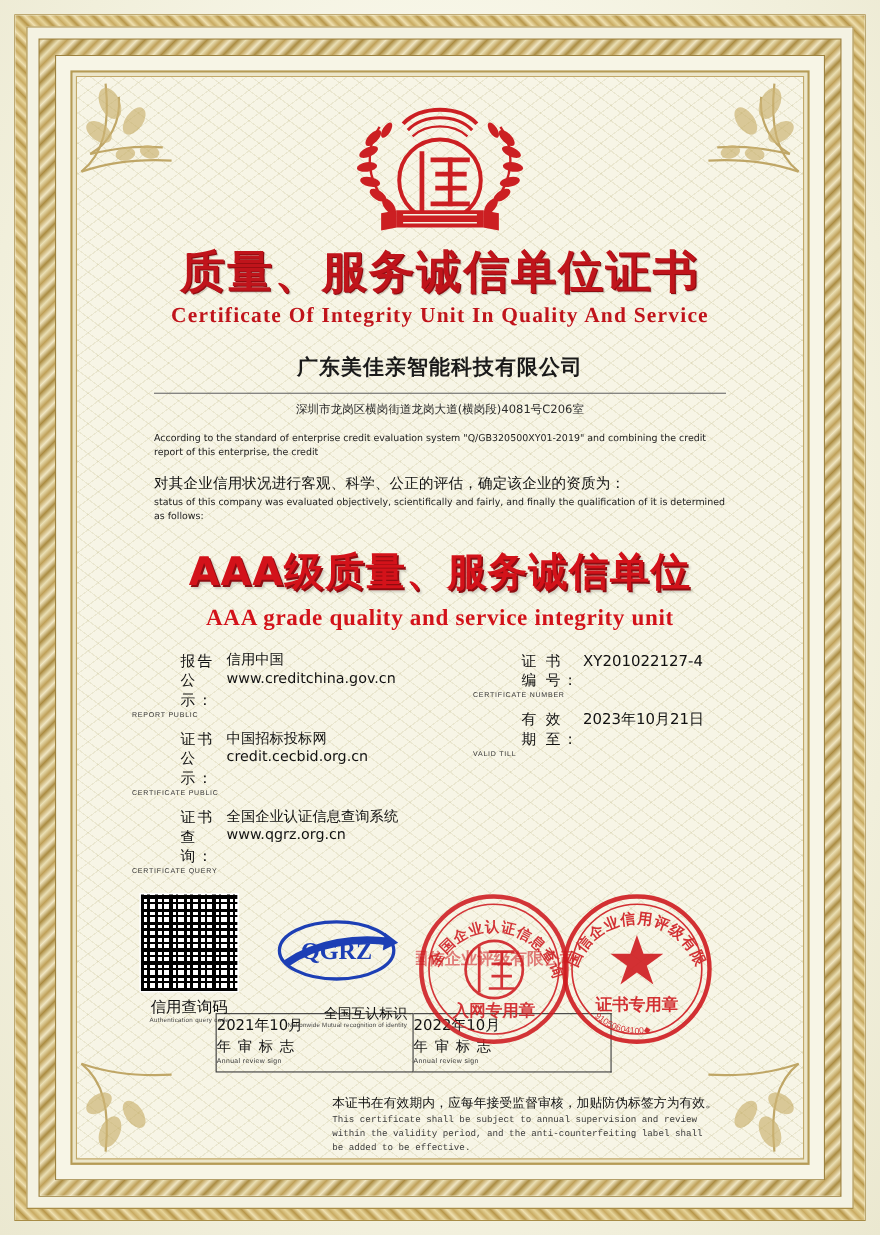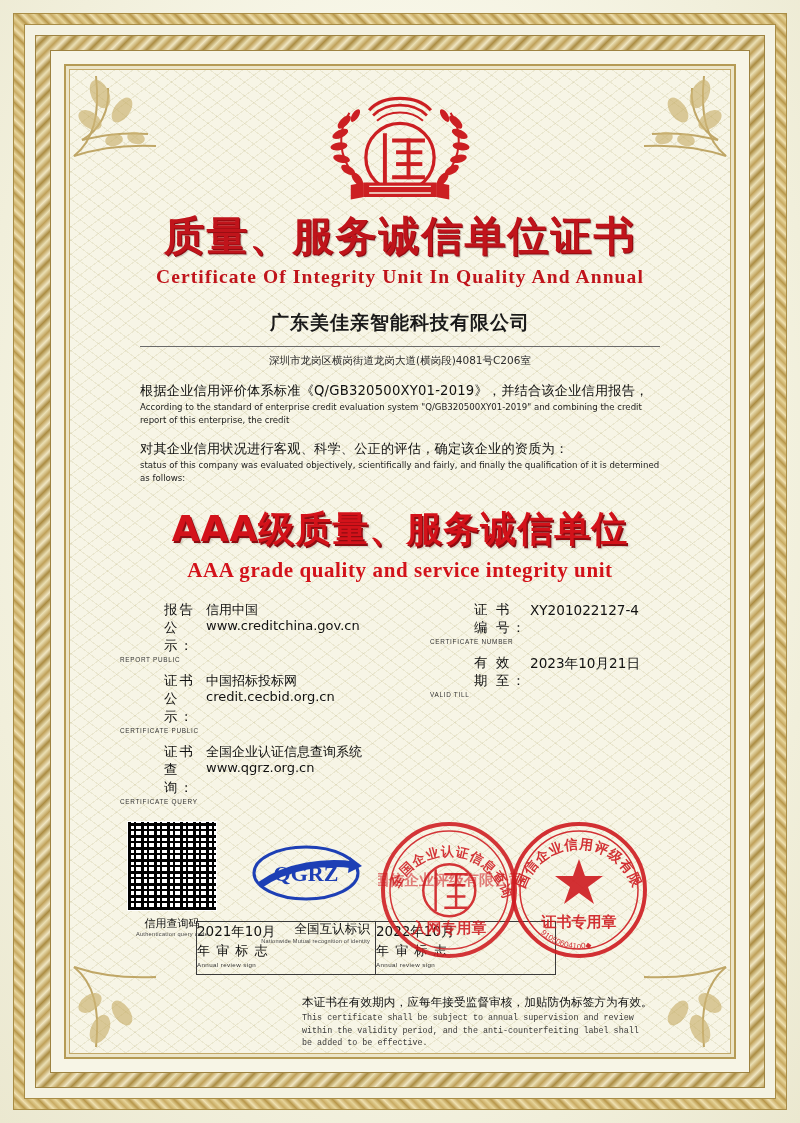--- a/index.html
+++ b/index.html
@@ -229,21 +229,21 @@
     margin: 0 auto;
     background-color: #fff;
     background-image:
       repeating-linear-gradient(90deg, #000 0 3px, #fff 3px 6px, #000 6px 8px, #fff 8px 13px),
       repeating-linear-gradient(0deg, #000 0 3px, #fff 3px 7px, #000 7px 9px, #fff 9px 12px);
     background-blend-mode: multiply;
     border: 1px solid #fff;
   }
   .qr-cap-cn {
     font-family: "DejaVu Sans", "Liberation Sans", sans-serif;
-    font-size: 11px; color: #111; margin-top: 5px;
+    font-size: 14px; color: #111; margin-top: 5px;
   }
   .qr-cap-en {
     font-family: "Liberation Sans", sans-serif;
     font-size: 5.6px; color: #444; letter-spacing: .3px;
   }
 
   .qgrz-block {
     position: absolute;
     left: 120px; top: 20px;
     width: 130px;
@@ -425,28 +425,27 @@
         <path d="M60 154 L80 150 L80 172 L60 176 Z"></path>
         <path d="M210 154 L190 150 L190 172 L210 176 Z"></path>
       </g>
       <g stroke="#f4f2e2" stroke-width="2" fill="none">
         <path d="M88 156 L182 156"></path>
         <path d="M88 166 L182 166"></path>
       </g>
     </svg>
 
     <div class="title-cn">质量、服务诚信单位证书</div>
-    <div class="title-en">Certificate Of Integrity Unit In Quality And Annual</div>
+    <div class="title-en">Certificate Of Integrity Unit In Quality And Service</div>
 
     <div class="company">广东美佳亲智能科技有限公司</div>
     <div class="rule"></div>
     <div class="address">深圳市龙岗区横岗街道龙岗大道(横岗段)4081号C206室</div>
 
     <div class="para">
-      <div class="cn">根据企业信用评价体系标准《Q/GB320500XY01-2019》，并结合该企业信用报告，</div>
       <div class="en">According to the standard of enterprise credit evaluation system "Q/GB320500XY01-2019" and combining the credit report of this enterprise, the credit</div>
     </div>
     <div class="para second">
       <div class="cn">对其企业信用状况进行客观、科学、公正的评估，确定该企业的资质为：</div>
       <div class="en">status of this company was evaluated objectively, scientifically and fairly, and finally the qualification of it is determined as follows:</div>
     </div>
 
     <div class="grade-cn">AAA级质量、服务诚信单位</div>
     <div class="grade-en">AAA grade quality and service integrity unit</div>
 

